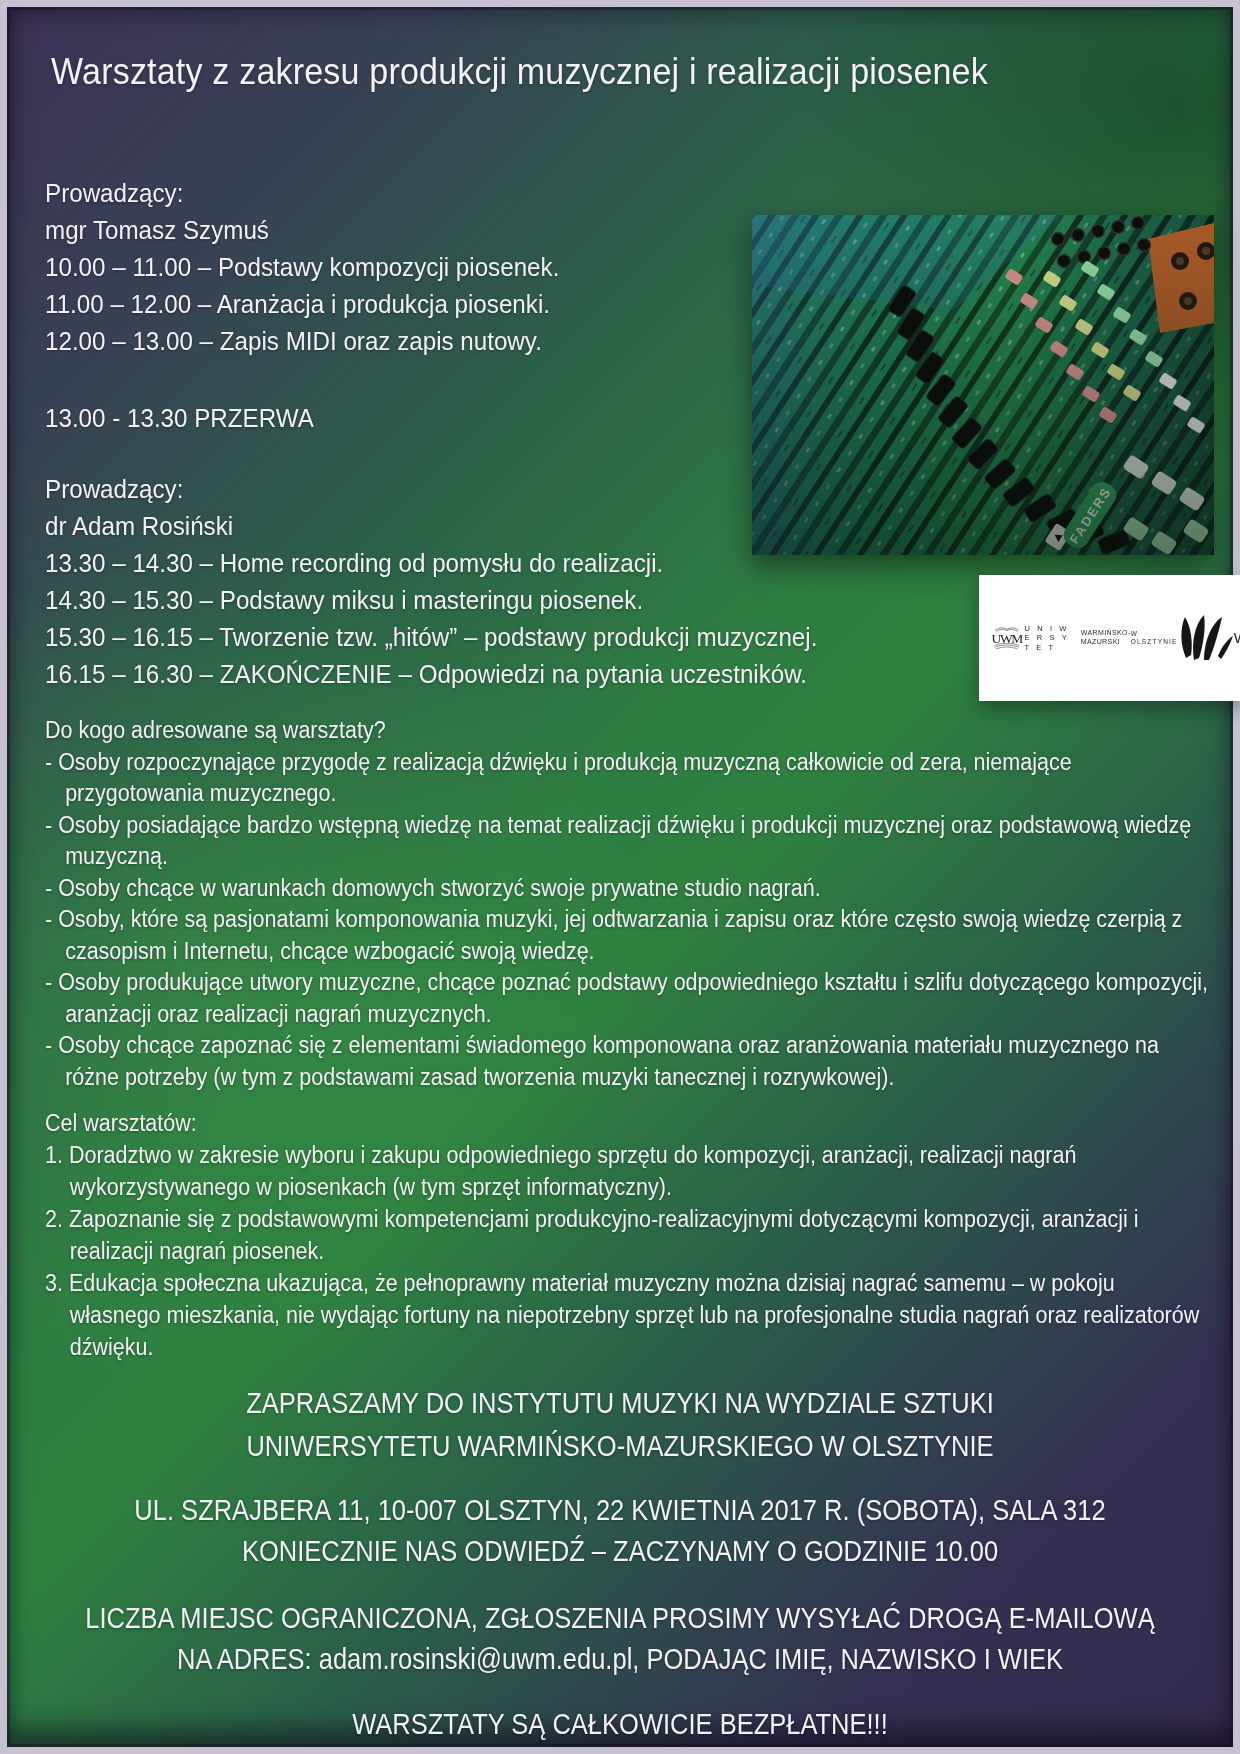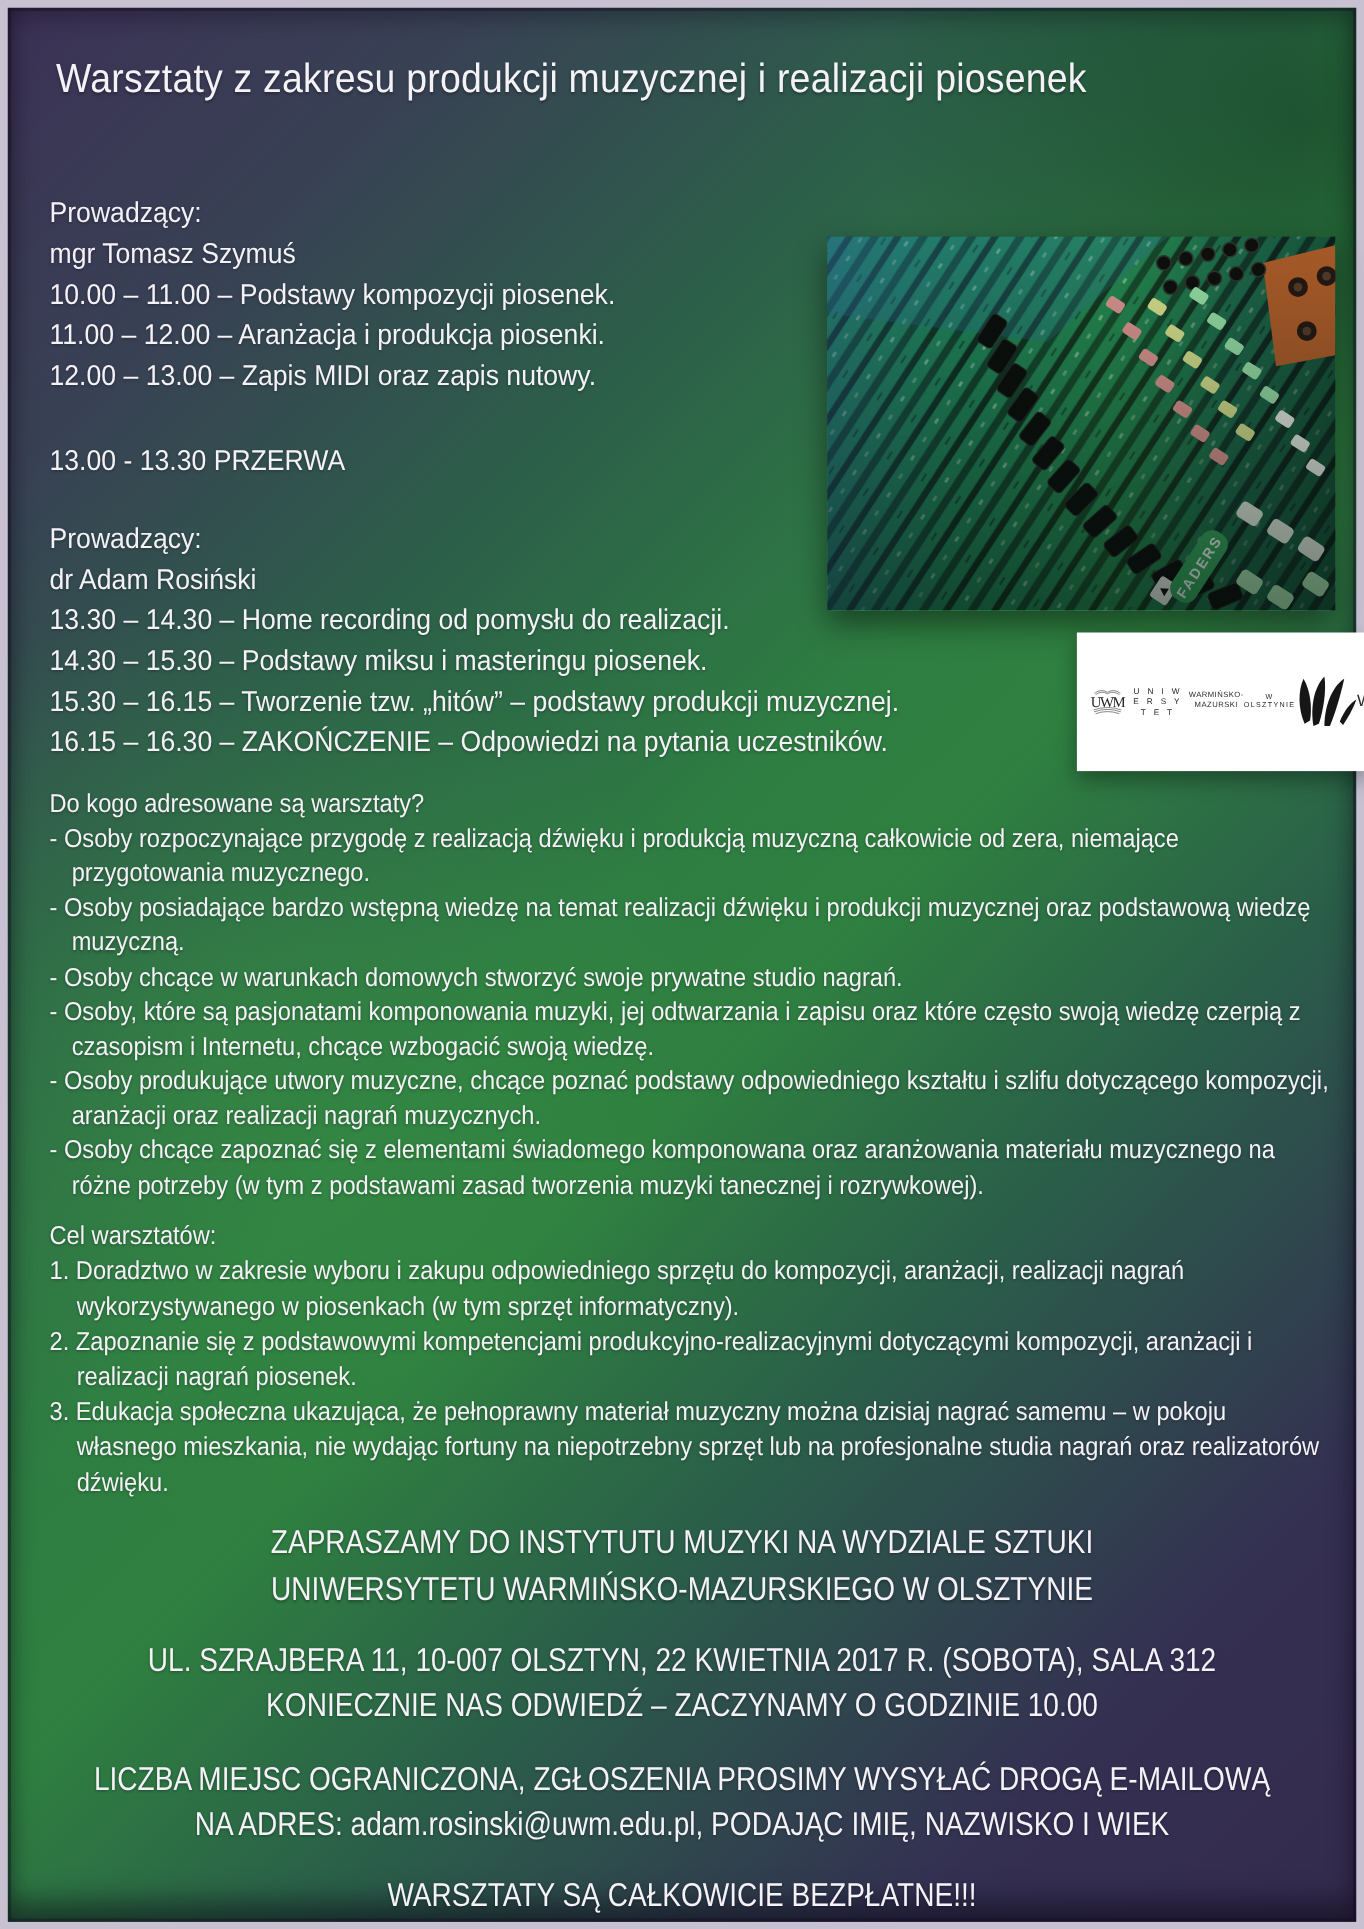--- a/index.html
+++ b/index.html
@@ -29,21 +29,21 @@
   .venue{top:1482px;line-height:41px;}
   .signup{top:1590px;line-height:41px;}
   .free{top:1700px;}
   
   .photo{position:absolute;left:745px;top:208px;width:462px;height:340px;box-shadow:0 12px 26px rgba(0,0,0,0.45);}
   .photo svg{display:block;width:100%;height:100%;}
   
   .logo-panel{position:absolute;left:972px;top:568px;width:264px;height:126px;background:#ffffff;box-shadow:0 8px 18px rgba(0,0,0,0.35);display:flex;align-items:center;justify-content:space-between;padding:0 10px;box-sizing:border-box;}
   .logo{display:flex;flex-direction:row;align-items:center;color:#2a2a2a;}
   .logo svg{display:block;}
-  .lg-cap{text-align:center;line-height:1.25;}
+  .lg-cap{line-height:1.25;}
   .uwm-c1{font-size:7.5px;letter-spacing:2.6px;}
   .uwm-c2{font-size:7px;letter-spacing:0.4px;}
   .uwm-c3{font-size:6.5px;letter-spacing:1.2px;}
   .ws-c1{font-size:15px;letter-spacing:0.6px;text-align:left;}
   .ws-c2{font-size:11.5px;font-weight:bold;letter-spacing:0.8px;text-align:left;}
   .im-wrap{display:flex;align-items:flex-end;}
   .im-cap{margin-left:2px;margin-bottom:8px;font-family:Liberation Serif, serif;}
   .im-c1{font-size:6.5px;letter-spacing:1.6px;}
   .im-c2{font-size:10px;font-weight:bold;letter-spacing:0.8px;}
 </style>

